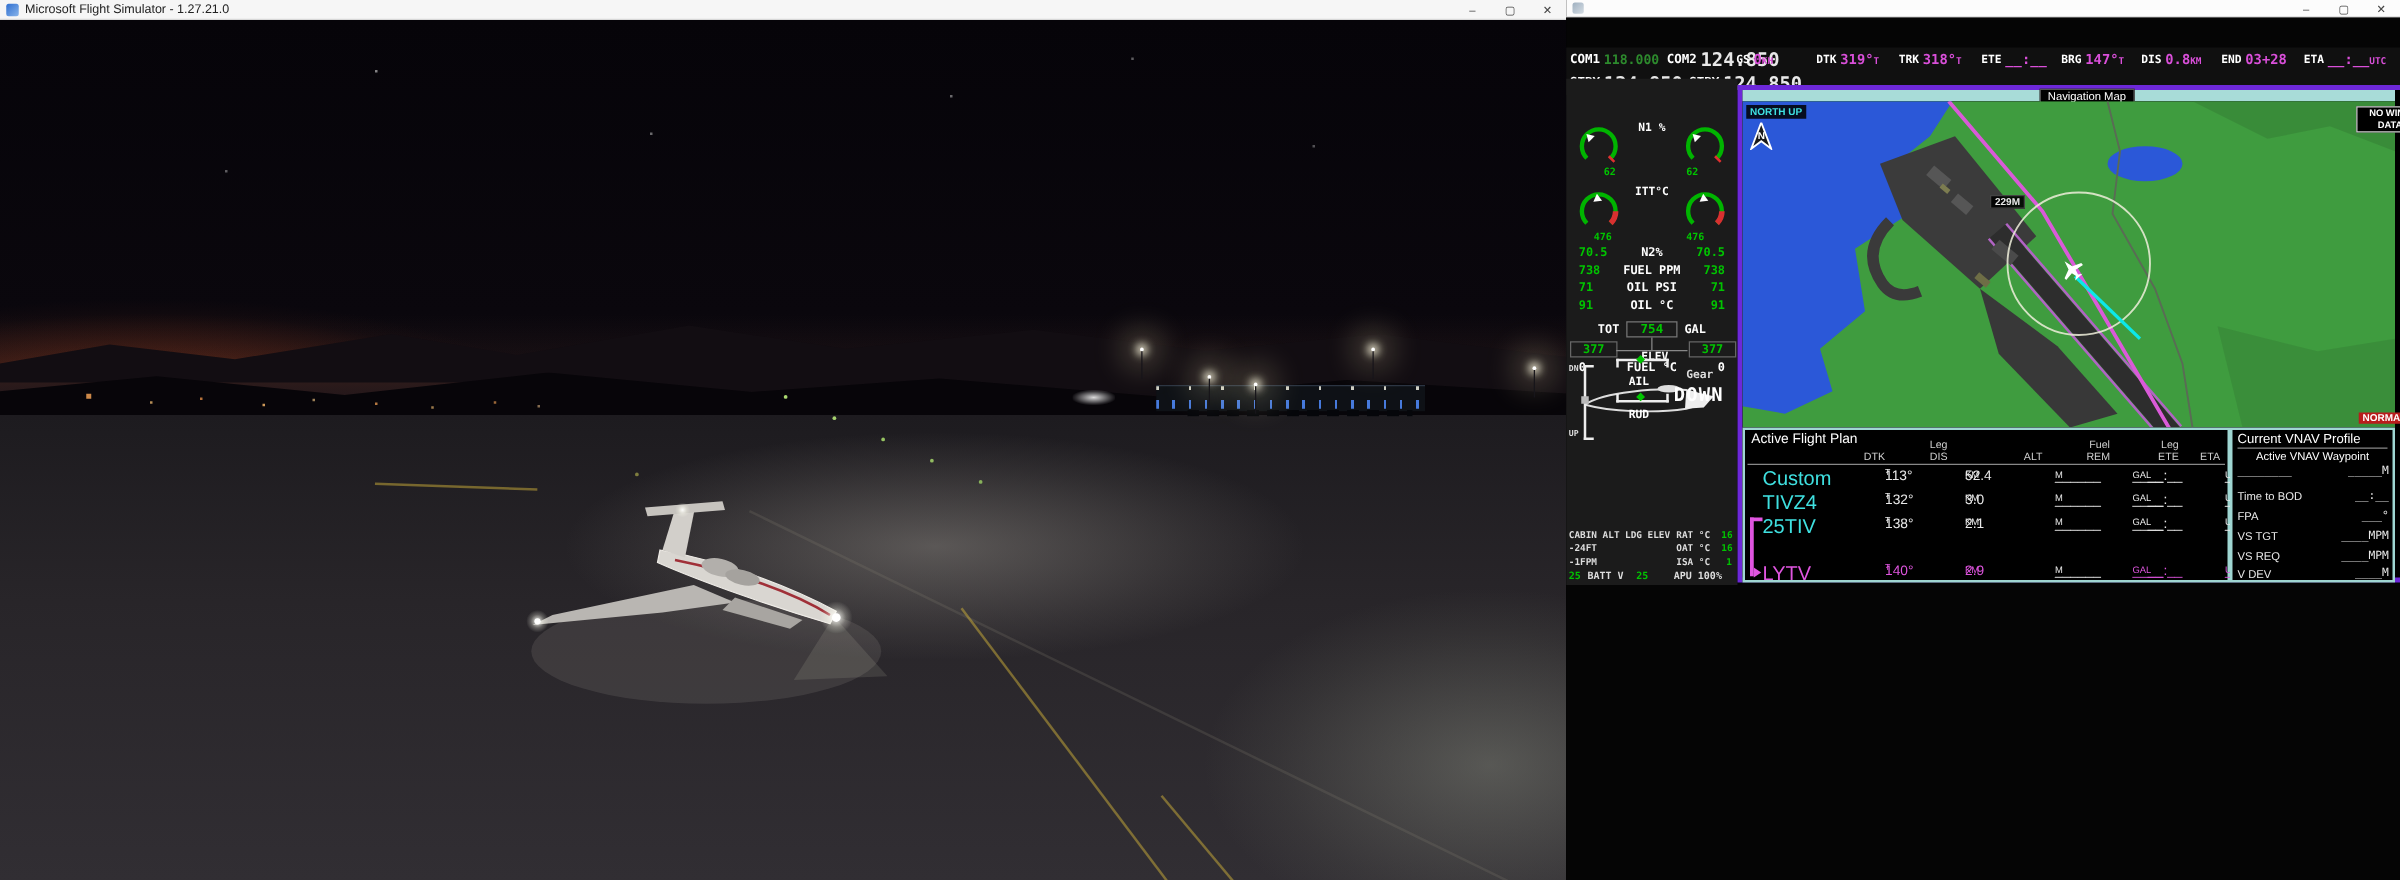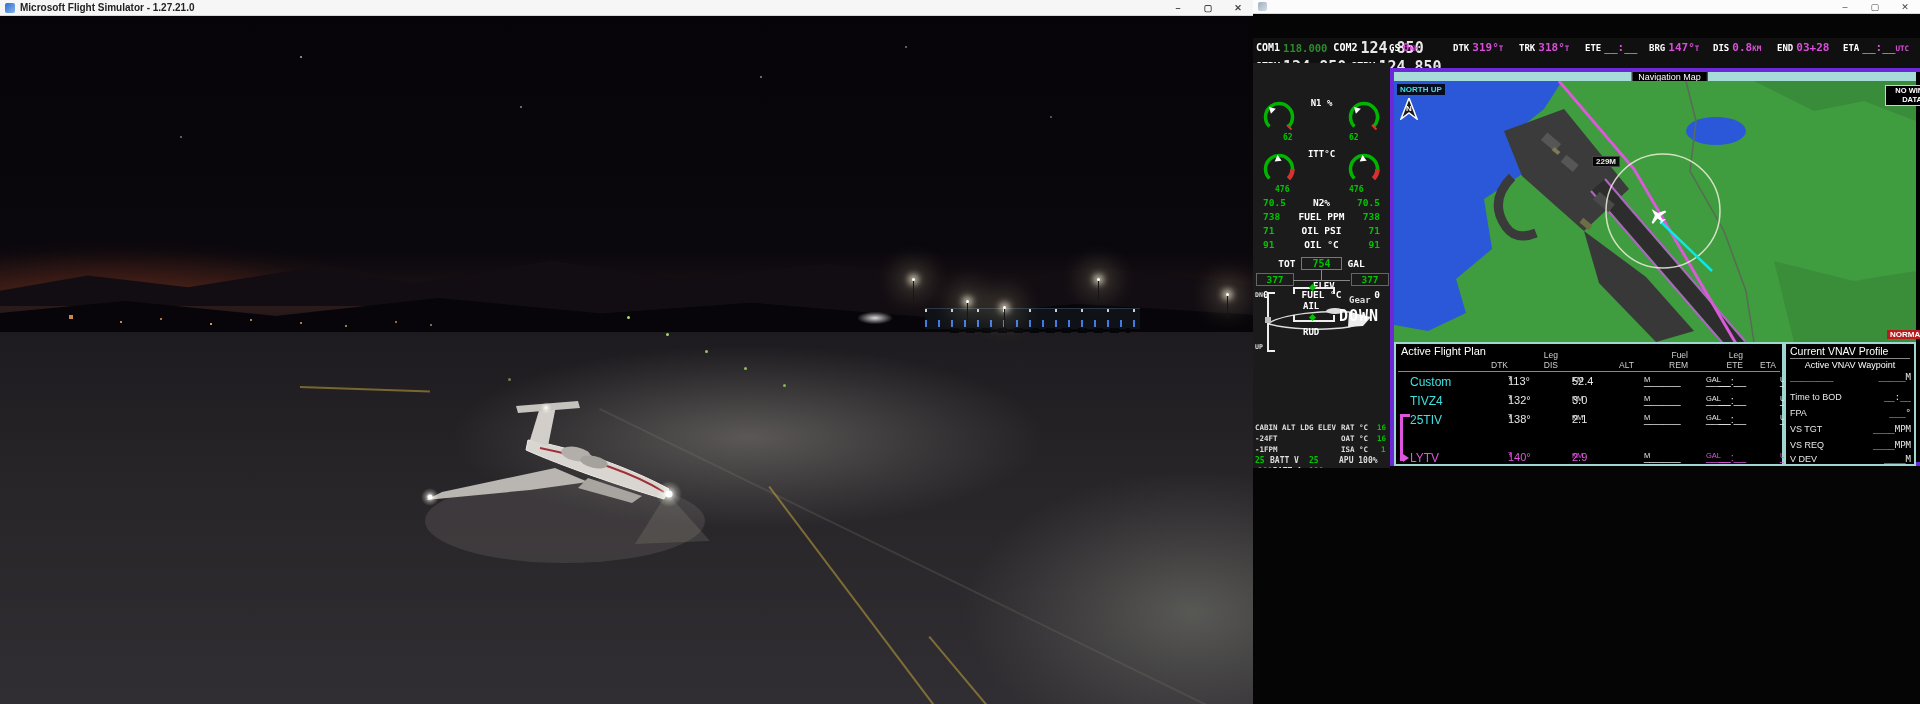--- a/index.html
+++ b/index.html
@@ -1,19 +1,19 @@
 <!DOCTYPE html>
 <html><head>
 <meta charset="utf-8">
 <style>
   html,body{margin:0;padding:0;background:#000;width:1920px;height:704px;overflow:hidden;
     font-family:"Liberation Sans", sans-serif;}
   .abs{position:absolute;}
   
-  #msfs-window{position:absolute;left:0;top:0;width:1253px;height:568px;background:#0a080c;font-weight:bold;}
+  #msfs-window{position:absolute;left:0;top:0;width:1253px;height:568px;background:#0a080c;}
   #av-window{position:absolute;left:1253px;top:0;width:667px;height:704px;background:#040404;}
   .titlebar{position:absolute;left:0;top:0;width:100%;background:#f6f6f6;border-bottom:1px solid #d8d8d8;
     display:flex;align-items:center;box-sizing:border-box;}
   #msfs-window .titlebar{height:16px;}
   #av-window .titlebar{height:14px;background:#fcfcfc;}
   .tb-title{font-size:10px;color:#222;margin-left:5px;white-space:nowrap;}
   .tb-btns{position:absolute;right:0;top:0;height:100%;display:flex;}
   .tb-btn{width:30px;height:100%;display:flex;align-items:center;justify-content:center;
     font-size:9px;color:#444;}
   .app-icon{width:10px;height:10px;margin-left:5px;border-radius:2px;
@@ -127,21 +127,21 @@
   .detail .dia{color:#3fe0e0;font-size:7px;}
   
   #fpl{position:absolute;left:0;top:270px;width:390px;height:124px;box-sizing:border-box;
     border:2px solid #9fd6d2;background:#000;color:#fff;}
   #vnav{position:absolute;left:390px;top:270px;width:132px;height:124px;box-sizing:border-box;
     border:2px solid #9fd6d2;background:#000;color:#e8e8e8;}
   .fpl-title{position:absolute;left:5px;top:1px;font-size:11px;color:#fff;}
   .colhead{position:absolute;color:#cfcfcf;font-size:8.5px;text-align:right;width:42px;}
   .fprow{position:absolute;left:0;width:386px;height:19px;font-size:11px;}
   .fprow span{position:absolute;white-space:nowrap;}
-  .wp{left:14px;color:#3fe0e0;font-size:12px;}
+  .wp{left:14px;color:#3fe0e0;font-size:16px;}
   .fpsep{position:absolute;left:2px;top:27px;width:382px;height:1px;background:#888;}
   .c-dtk{left:66px;width:46px;text-align:right;}
   .c-dis{left:118px;width:58px;text-align:right;}
   .c-alt{left:186px;width:62px;text-align:right;}
   .c-fuel{left:252px;width:58px;text-align:right;}
   .c-ete{left:312px;width:38px;text-align:right;}
   .c-eta{left:330px;width:54px;text-align:right;}
   .unit{font-size:7.5px;vertical-align:1px;}
   .sup{font-size:7px;vertical-align:4px;}
   .mag{color:#e055e0 !important;}

